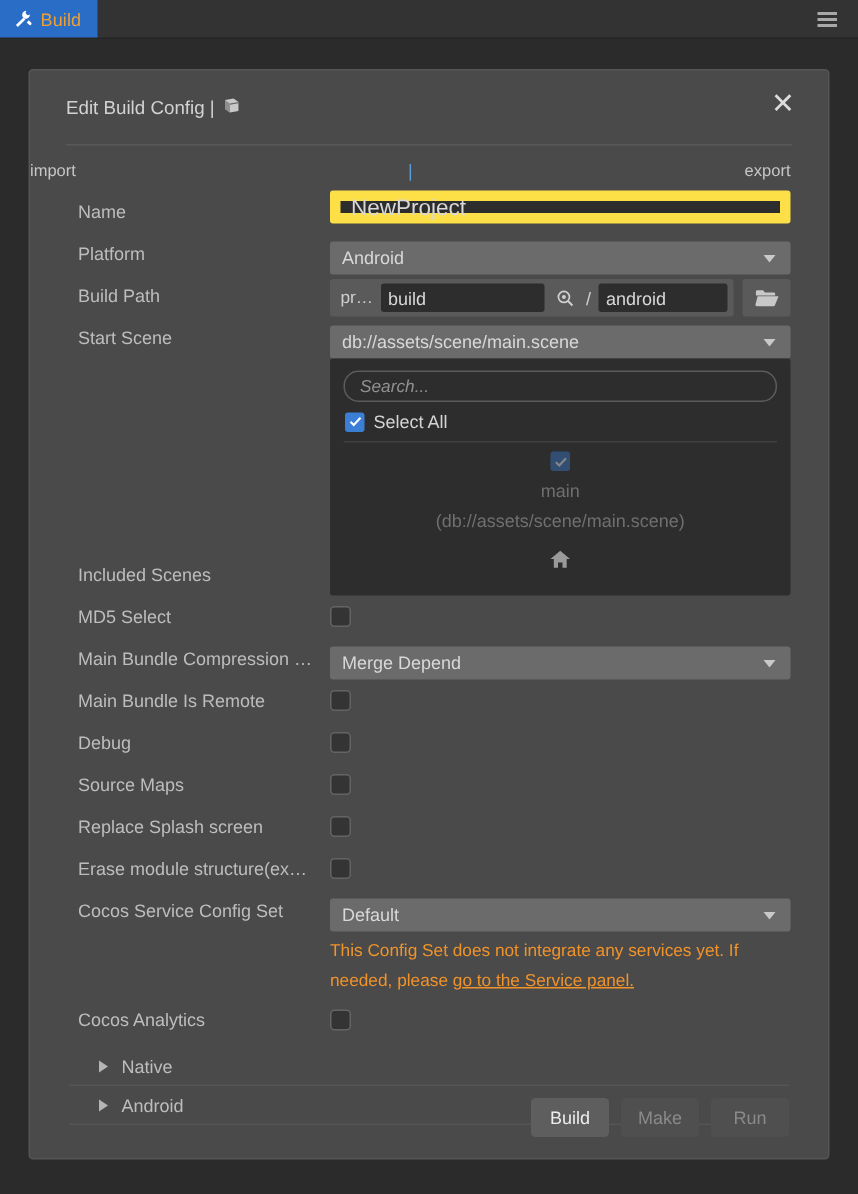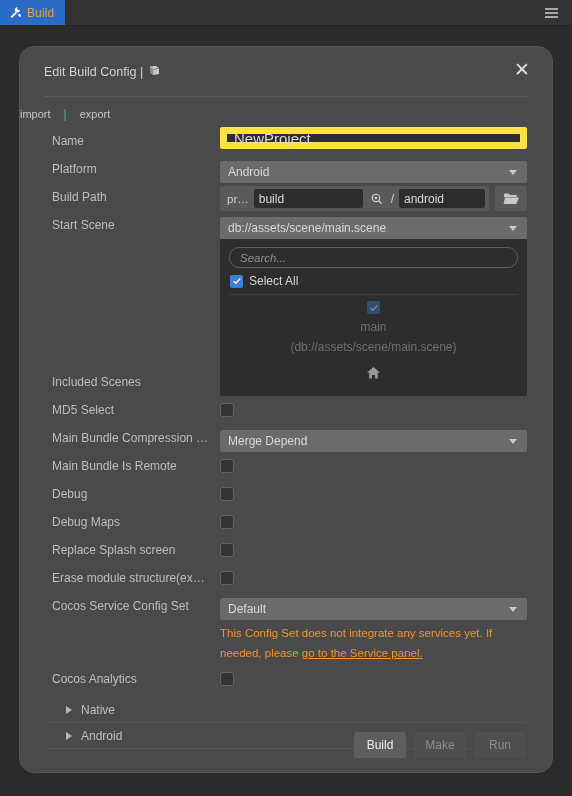--- a/index.html
+++ b/index.html
@@ -35,21 +35,21 @@
   }
   .hamburger i { display: block; width: 13px; height: 2px; background: #a8a8a8; }
 
   
   .dialog {
     position: absolute;
     left: 19px; top: 46px;
     width: 534px; height: 727px;
     background: #4a4a4a;
     border: 1px solid #555555;
-    border-radius: 15px;
+    border-radius: 3px;
   }
   .dialog-head {
     position: relative;
     height: 49px;
     display: flex; align-items: center;
     padding: 0 24px;
   }
   .dialog-title {
     font-size: 12.5px; color: #d2d2d2;
     display: flex; align-items: center; gap: 5px;
@@ -61,21 +61,21 @@
     display: flex; align-items: center; justify-content: center;
     color: #dcdcdc; font-size: 19px; line-height: 1;
     font-family: "DejaVu Sans", sans-serif;
   }
   .head-rule {
     height: 1px; background: #585858;
     margin: 0 24px;
   }
 
   .io-row {
-    display: flex; align-items: center; justify-content: flex-start;
+    display: flex; align-items: center; justify-content: space-between;
     gap: 13px;
     padding: 10px 25px 6px 0;
     font-size: 11px;
   }
   .io-link { color: #c6c6c6; }
   .io-sep { color: #5a9bd5; font-size: 12px; }
 
   
   .form { padding: 0 25px 0 32px; }
   .row {
@@ -395,21 +395,21 @@
     </div>
 
     <div class="row">
       <div class="lbl">Debug</div>
       <div class="ctl ctl-box">
         <span class="box"></span>
       </div>
     </div>
 
     <div class="row">
-      <div class="lbl">Debug Maps</div>
+      <div class="lbl">Source Maps</div>
       <div class="ctl ctl-box">
         <span class="box"></span>
       </div>
     </div>
 
     <div class="row">
       <div class="lbl">Replace Splash screen</div>
       <div class="ctl ctl-box">
         <span class="box"></span>
       </div>

